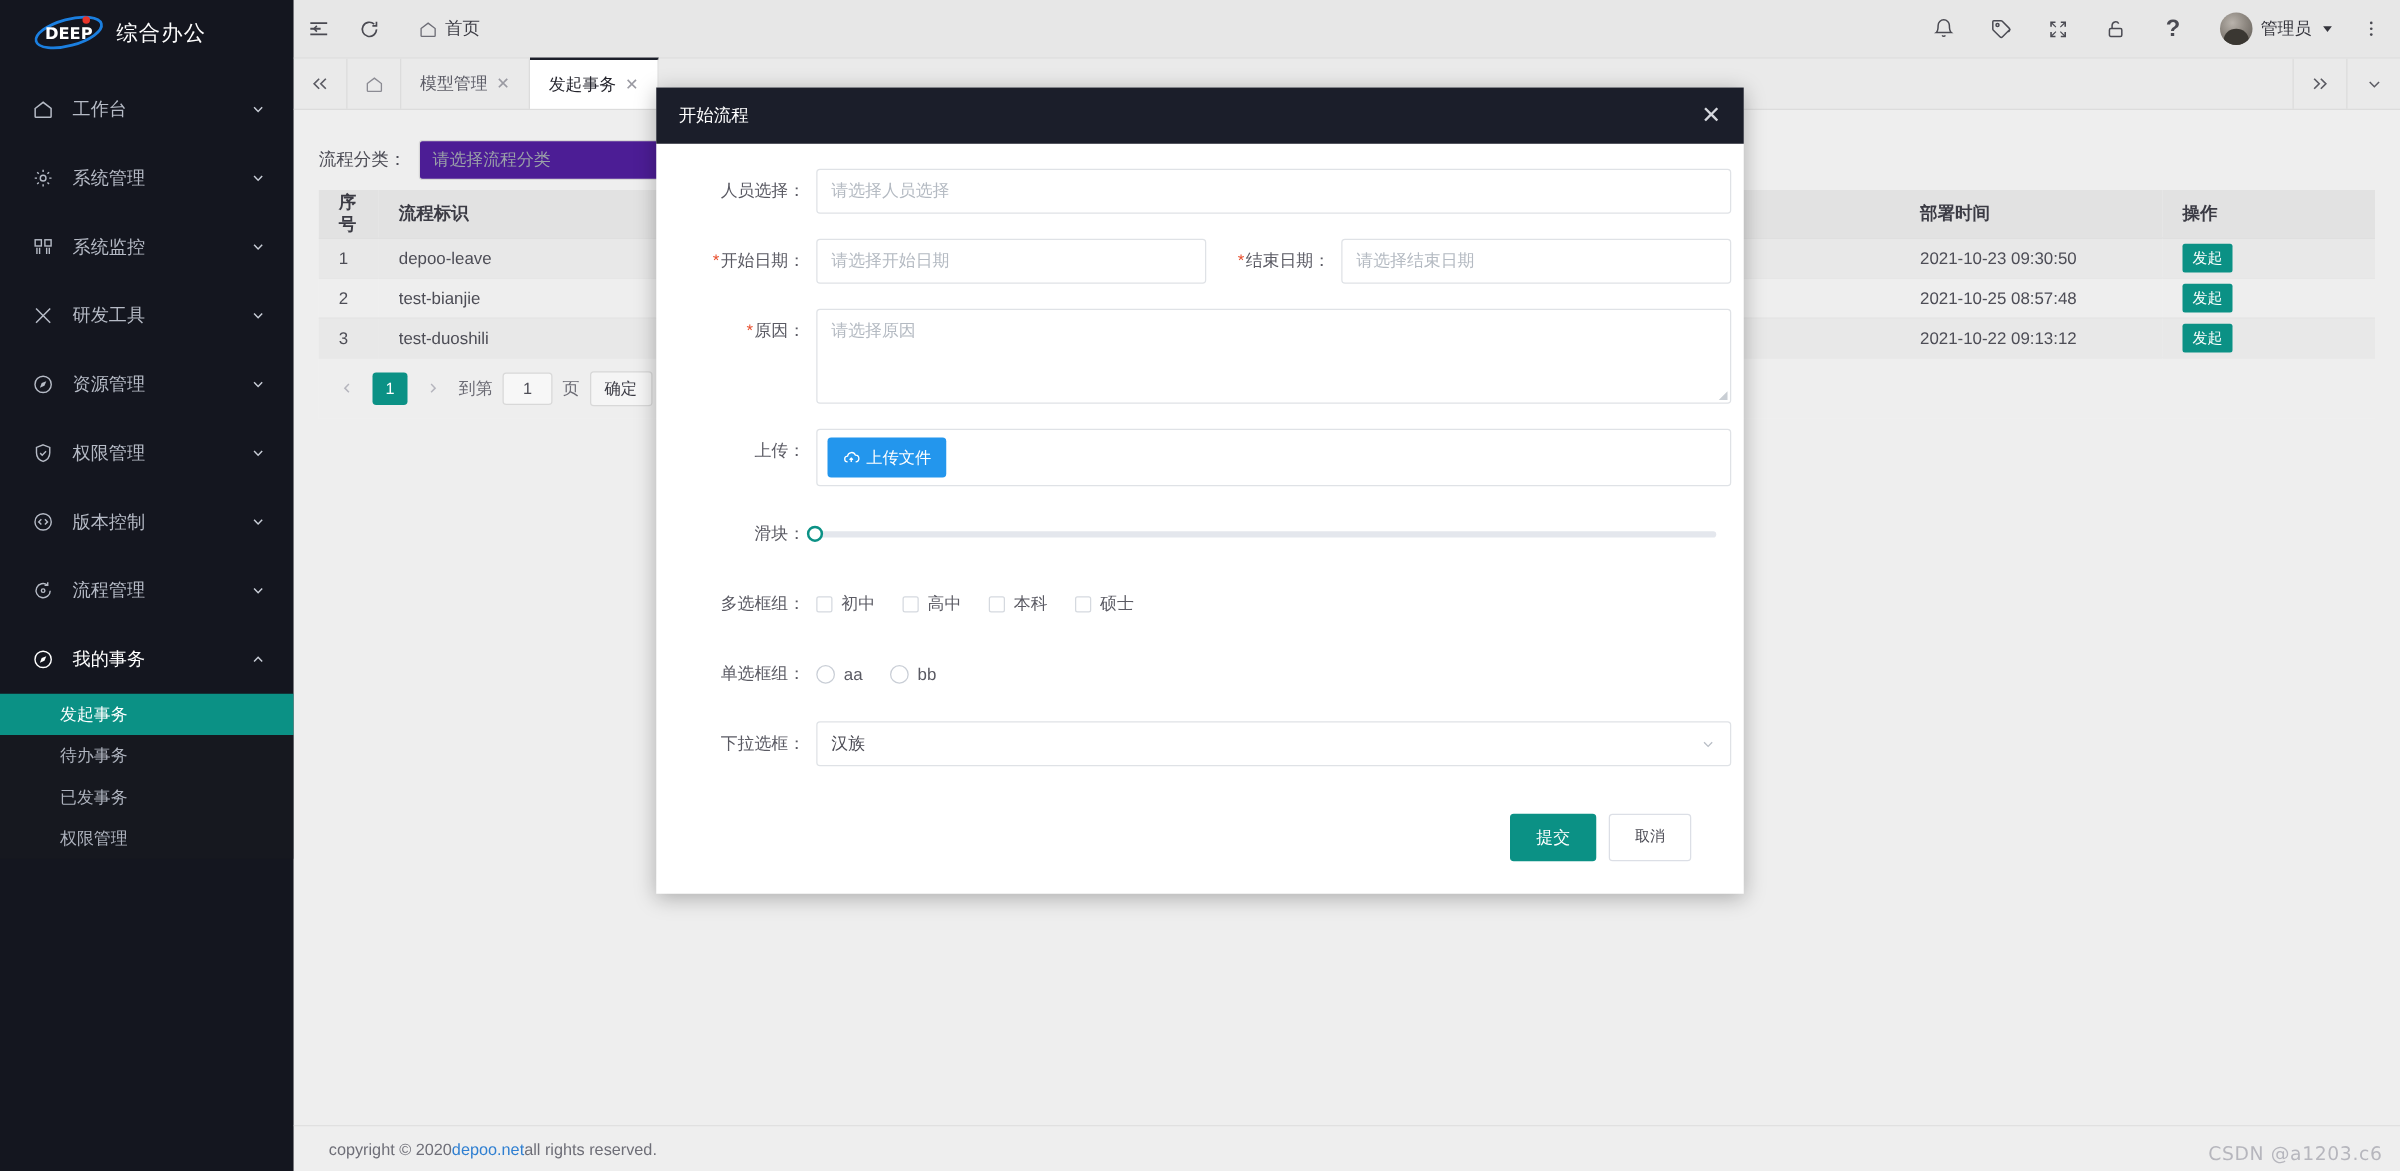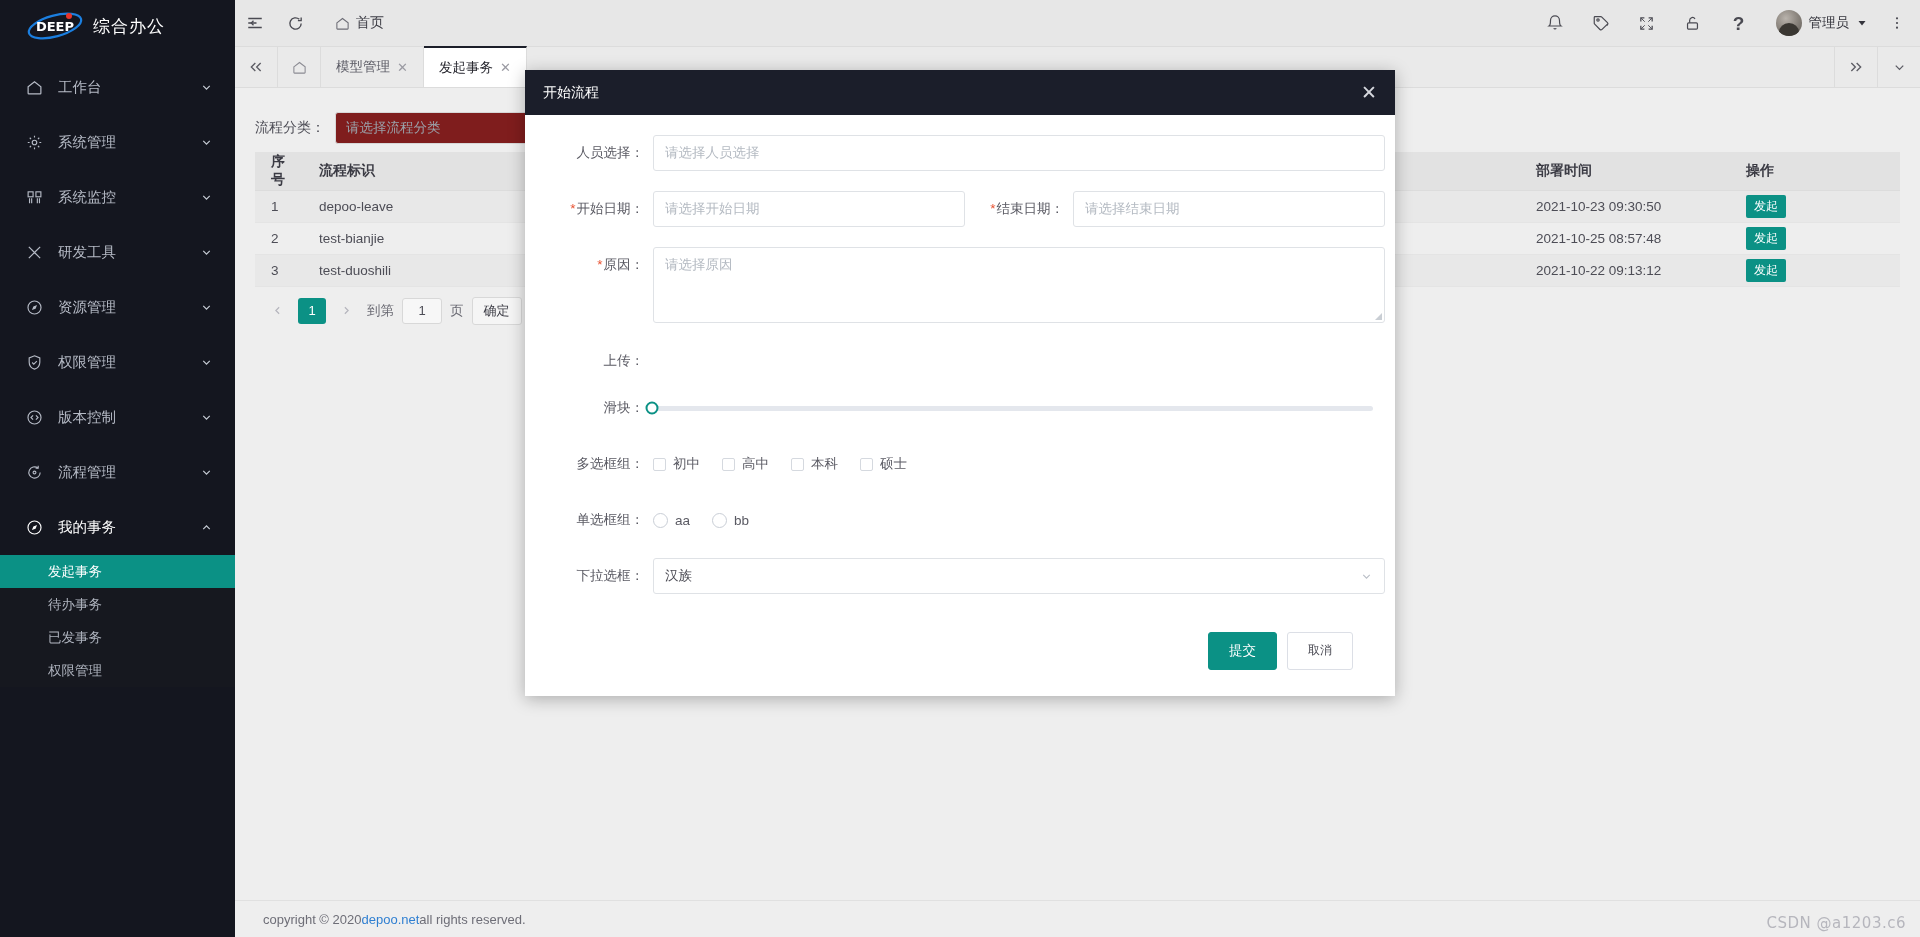--- a/index.html
+++ b/index.html
@@ -126,21 +126,21 @@
     width: 1685px; height: 812px;
     background: #eeeeee;
     padding: 16px 20px 0 20px;
   }
   .filter-bar {
     display: flex; align-items: center; gap: 10px;
     height: 48px;
   }
   .filter-label { font-size: 14px; color: #4c4c55; }
   .filter-select {
-    width: 210px; height: 32px; background: #7f1d1d;
+    width: 210px; height: 32px; background: #4c1d95;
     border: 1px solid #d7d7d7; border-radius: 3px;
     display: flex; align-items: center; padding: 0 10px;
     font-size: 13.5px; color: #9aa0a8; cursor: pointer;
   }
   .table-card { background: #f2f2f2; }
   table { width: 100%; border-collapse: collapse; }
   thead th {
     background: #e2e2e2; color: #3b3b44; font-size: 14px;
     font-weight: bold; text-align: left; height: 38px;
     padding: 0 16px; border-bottom: 1px solid #dcdcdc;
@@ -679,20 +679,33 @@
 
     <div class="frow">
       <div class="flabel req">原因：</div>
       <div class="fctl">
         <div class="ta">请选择原因</div>
       </div>
     </div>
 
     <div class="frow">
       <div class="flabel">上传：</div>
+      <div class="fctl">
+        <div class="upload-box">
+          <span class="btn-upload">
+            <span>
+              <svg width="14" height="14" viewBox="0 0 24 24" fill="none" stroke="#fff" stroke-width="1.8">
+                  <path d="M7 18a4 4 0 0 1 0-8 5.5 5.5 0 0 1 10.6-1.3A3.9 3.9 0 0 1 18 18"></path>
+                  <path d="M12 13v5M9.7 15.2L12 12.9l2.3 2.3"></path>
+                </svg>
+            </span>
+            <span>上传文件</span>
+          </span>
+        </div>
+      </div>
     </div>
 
     <div class="frow">
       <div class="flabel">滑块：</div>
       <div class="fctl">
         <div class="slider-wrap">
           <div class="slider-track">
             <span class="slider-handle"></span>
           </div>
         </div>

